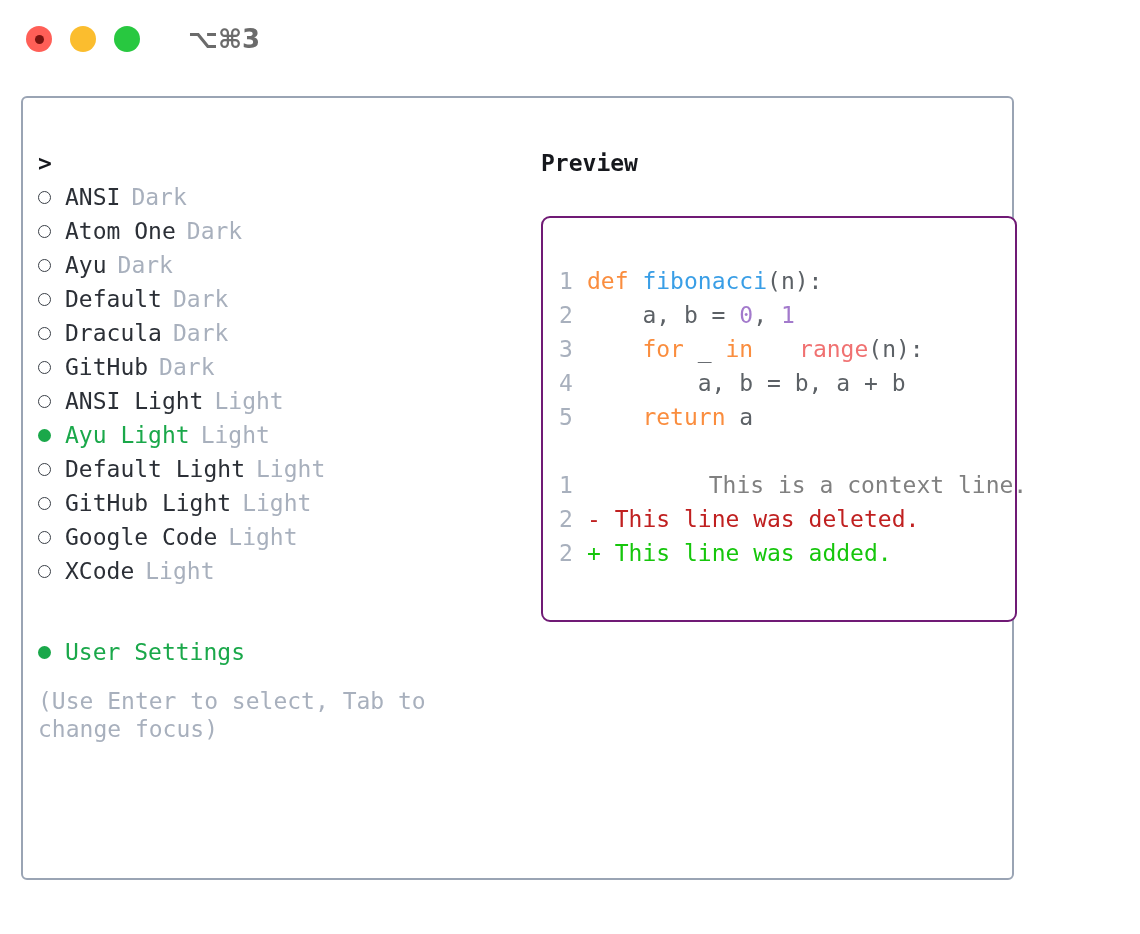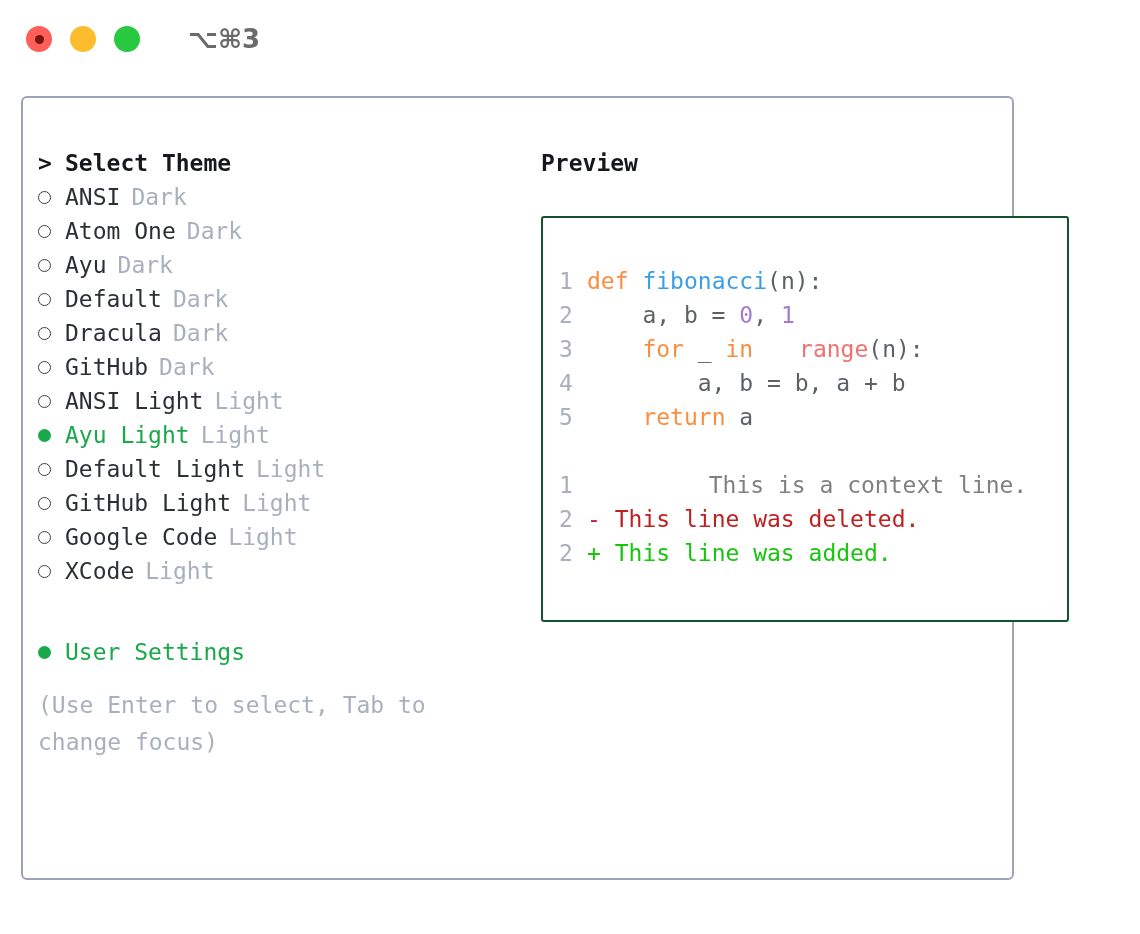--- a/index.html
+++ b/index.html
@@ -95,44 +95,44 @@
   .dot.filled { background: #1aa84a; }
   .dot.hollow { background: transparent; border: 1.7px solid #3a3f47; }
   .label { color: #2b2f36; }
   .label.sel { color: #1aa84a; }
   .variant { color: #a8b0bd; margin-left: 11px; }
   .indent { width: 27px; display: inline-block; }
   .section-gap { height: 47px; }
   .hint {
     margin-top: 18px;
     font-size: 23px;
-    line-height: 37px;
+    line-height: 28px;
     color: #a8b0bd;
     width: 420px;
     white-space: normal;
   }
   
   .right-col {
     position: absolute;
     left: 478px; top: 48px;
     width: 500px;
     padding-left: 40px;
   }
   .preview-title {
     font-size: 23px;
     font-weight: 700;
     color: #16181d;
     line-height: 34px;
     margin-bottom: 36px;
   }
   .code-box {
-    width: 528px;
+    width: 476px;
     height: 406px;
-    border: 2px solid #14532d;
-    border-radius: 3px;
+    border: 2px solid #701a75;
+    border-radius: 9px;
     background: #ffffff;
     padding: 46px 0 0 16px;
   }
   .cline {
     font-size: 23px;
     line-height: 34px;
     white-space: pre;
     color: #5c6166;
   }
   .ln {
@@ -165,21 +165,20 @@
     <span class="shortcut">⌥⌘3</span>
   </div>
 
   <div class="panel">
     <div class="columns">
 
       <div class="left-col">
 
         <div class="row hdr">
           <span class="caret">&gt;</span>
-          <span>Select Theme</span>
         </div>
 
         <div id="theme-list">
             <div class="row"><span class="bullet-cell"><span class="dot hollow"></span></span><span class="label">ANSI</span><span class="variant">Dark</span></div>
             <div class="row"><span class="bullet-cell"><span class="dot hollow"></span></span><span class="label">Atom One</span><span class="variant">Dark</span></div>
             <div class="row"><span class="bullet-cell"><span class="dot hollow"></span></span><span class="label">Ayu</span><span class="variant">Dark</span></div>
             <div class="row"><span class="bullet-cell"><span class="dot hollow"></span></span><span class="label">Default</span><span class="variant">Dark</span></div>
             <div class="row"><span class="bullet-cell"><span class="dot hollow"></span></span><span class="label">Dracula</span><span class="variant">Dark</span></div>
             <div class="row"><span class="bullet-cell"><span class="dot hollow"></span></span><span class="label">GitHub</span><span class="variant">Dark</span></div>
             <div class="row"><span class="bullet-cell"><span class="dot hollow"></span></span><span class="label">ANSI Light</span><span class="variant">Light</span></div>

